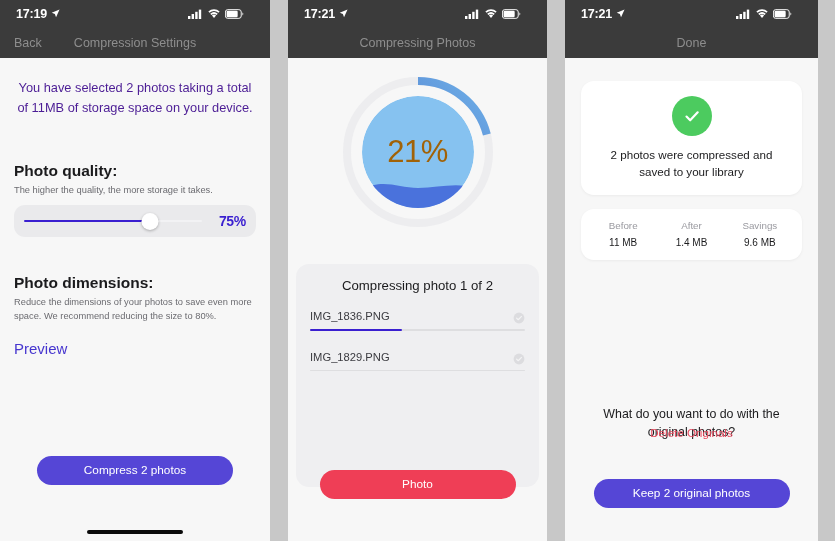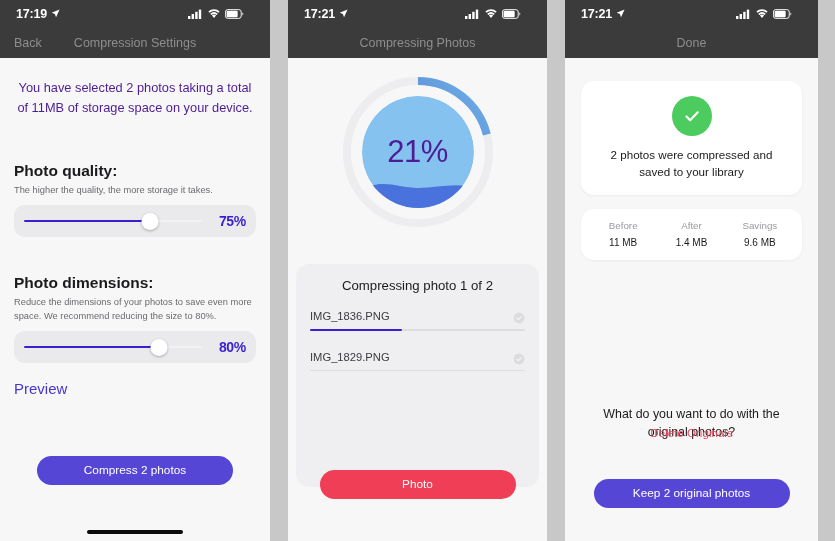--- a/index.html
+++ b/index.html
@@ -193,21 +193,21 @@
   .ring-center {
     position: absolute;
     inset: 0;
     display: flex;
     align-items: center;
     justify-content: center;
     pointer-events: none;
   }
   .ring-pct {
     font-size: 31px;
-    color: #4c1d95;
+    color: #a16207;
     letter-spacing: -0.5px;
   }
   .filelist-card {
     position: absolute;
     left: 8px; right: 8px;
     top: 192px;
     bottom: 68px;
     background: #efeff1;
     border-radius: 13px;
     padding: 14px 14px 0 14px;
@@ -361,28 +361,20 @@
             <div class="track-fill" style="width:71%;"></div>
             <div class="thumb" style="left:71%;"></div>
           </div>
           <div class="slider-val">75%</div>
         </div>
       </div>
 
       <div class="section" style="margin-top:37px;">
         <div class="sec-title">Photo dimensions:</div>
         <div class="sec-desc">Reduce the dimensions of your photos to save even more space. We recommend reducing the size to 80%.</div>
-        <div class="slider-card">
-          <div class="track-wrap">
-            <div class="track"></div>
-            <div class="track-fill" style="width:76%;"></div>
-            <div class="thumb" style="left:76%;"></div>
-          </div>
-          <div class="slider-val">80%</div>
-        </div>
         <div class="preview-link">Preview</div>
       </div>
 
       <div class="btn-row">
         <button class="pill-btn btn-primary">Compress 2 photos</button>
       </div>
 
       <div class="home-indicator"></div>
     </div>
   </div>

